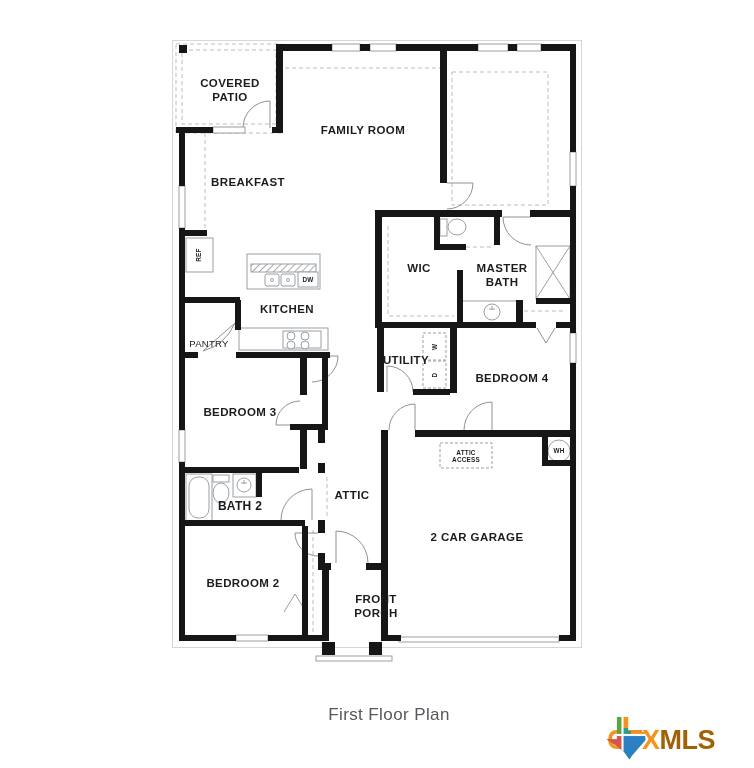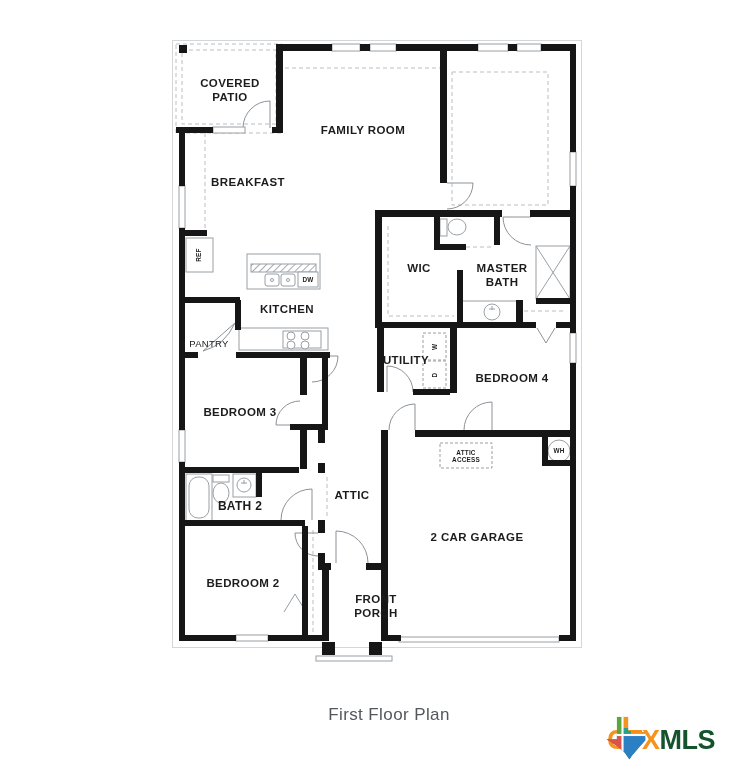--- a/index.html
+++ b/index.html
@@ -21,21 +21,21 @@
   .caption{
     position:absolute;left:389px;top:701px;transform:translate(-50%,-50%);
     font-size:17px;color:#54575b;font-weight:500;letter-spacing:.4px;white-space:nowrap;margin-top:14px;
   }
   .logo{
     position:absolute;left:605px;top:716px;width:148px;height:48px;
     display:flex;align-items:center;
   }
   .logo-text{font-size:27px;font-weight:bold;letter-spacing:-0.5px;line-height:1;margin-left:2px;}
   .logo-ctx{color:#F6921E;}
-  .logo-mls{color:#14532d;}
+  .logo-mls{color:#a16207;}
 </style>
 </head>
 <body>
 
 <div class="plan-wrap">
 
   <svg width="754" height="768" viewBox="0 0 754 768">
     <defs>
       <pattern id="hatch" width="5" height="5" patternUnits="userSpaceOnUse" patternTransform="rotate(45)">
         <line x1="0" y1="0" x2="0" y2="5" stroke="#8a8f94" stroke-width="1.5"></line>

